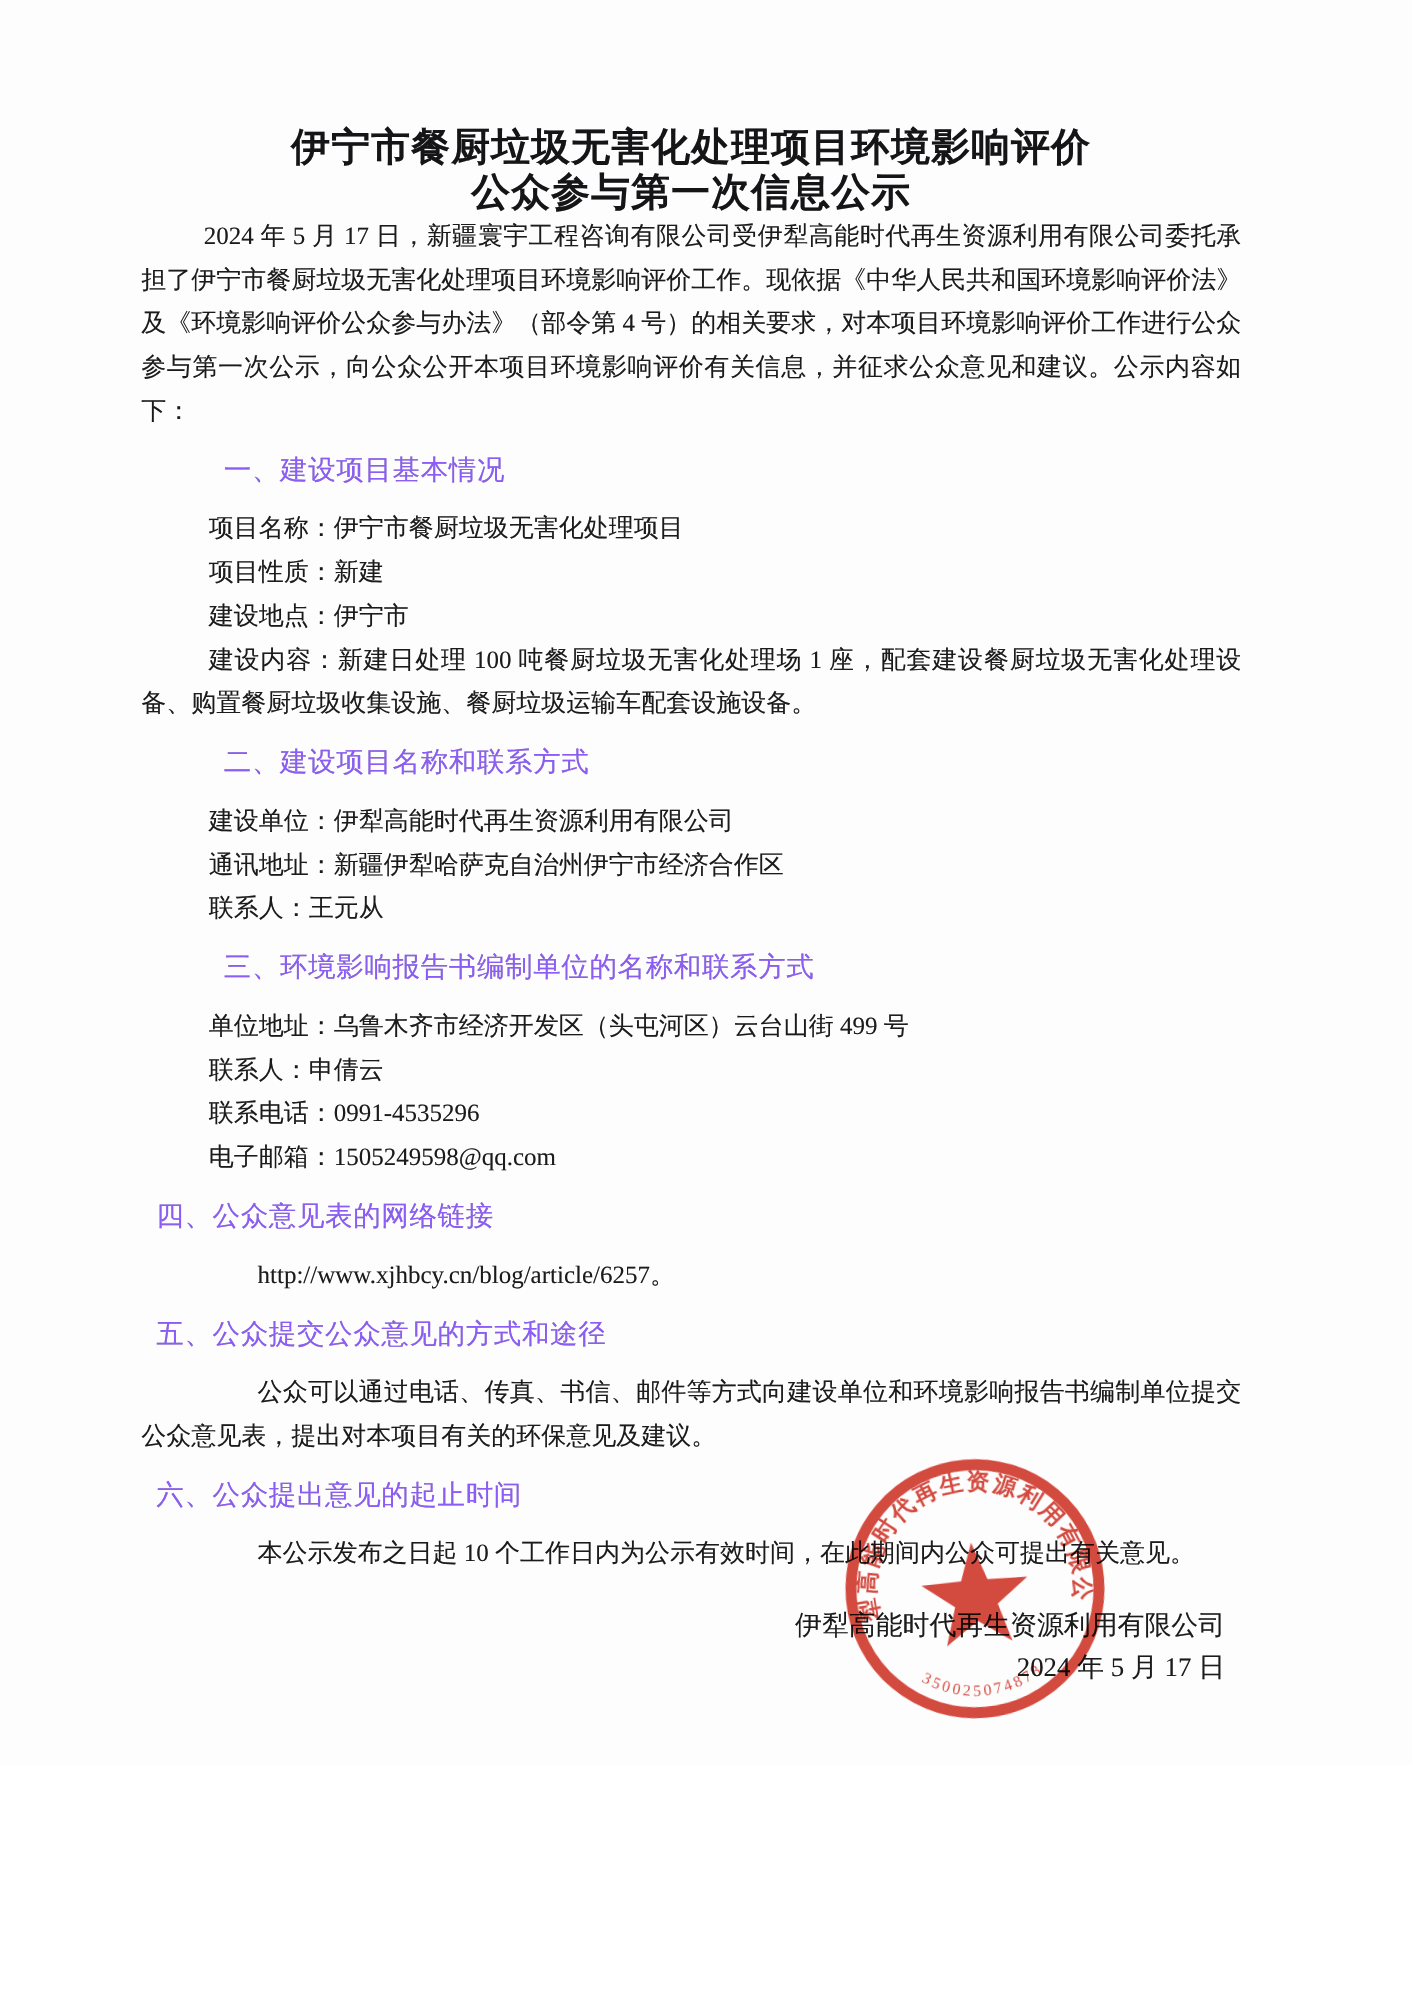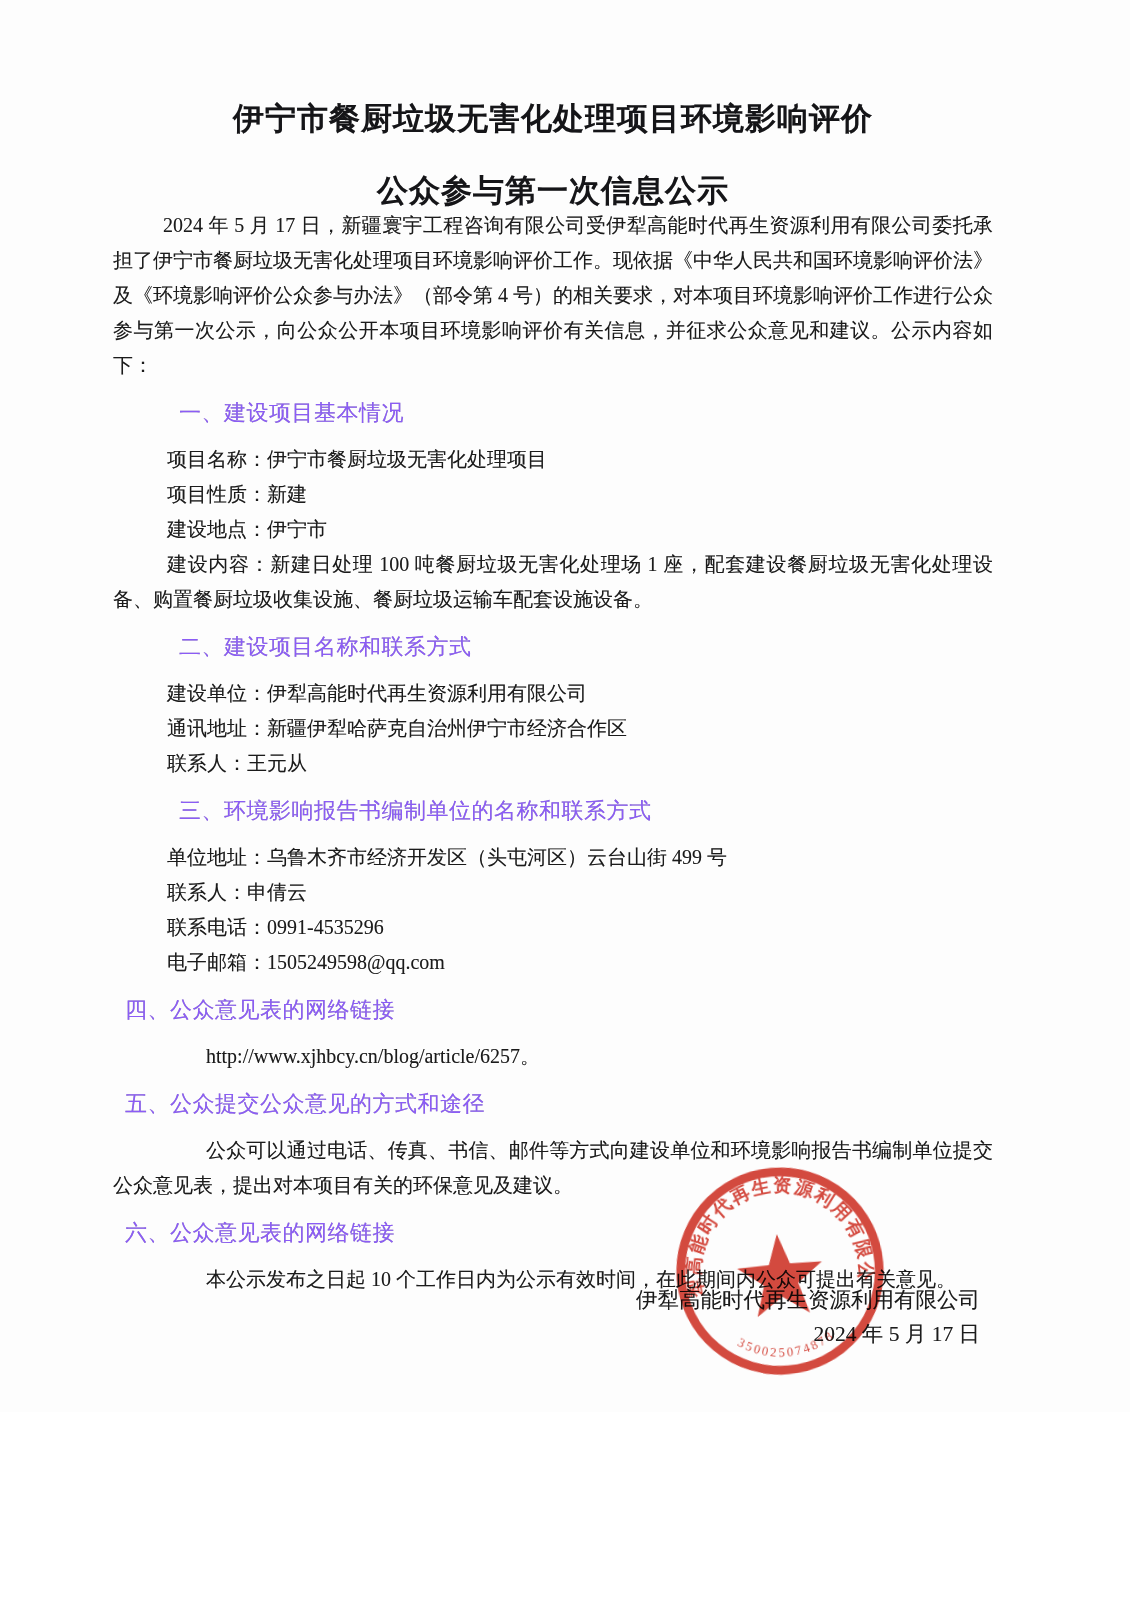--- a/index.html
+++ b/index.html
@@ -7,21 +7,21 @@
     position:relative; width:1130px; height:1412px;
     background:#fdfdfd; overflow:hidden;
     font-family:"Liberation Serif", serif; color:#1b1b1b;
   }
   .doc { padding:100px 137px 0 113px; text-shadow:0 0 0.5px rgba(20,20,20,0.35); }
   .title {
     font-family:"DejaVu Sans", sans-serif; font-weight:bold;
     font-size:31px; line-height:36px; text-align:center; letter-spacing:1px;
     color:#151518;
   }
-  .title2 { margin-top:36px; }
+  .title2 { }
   p.body {
     font-size:20px; line-height:35px; margin:0;
     text-align:justify; color:#1b1b1b;
   }
   .intro { margin-top:8px; }
   h2.h {
     font-family:"DejaVu Sans", sans-serif; font-weight:normal;
     font-size:22px; line-height:35px; margin:12px; letter-spacing:0.5px; color:#8b5cf6;
   }
   .ind-first { text-indent:50px; }
@@ -76,21 +76,21 @@
     <p class="body ind-sec">联系人：申倩云</p>
     <p class="body ind-sec">联系电话：0991-4535296</p>
     <p class="body ind-sec">电子邮箱：1505249598@qq.com</p>
 
     <h2 class="h">四、公众意见表的网络链接</h2>
     <p class="body ind-deep link-line">http://www.xjhbcy.cn/blog/article/6257。</p>
 
     <h2 class="h">五、公众提交公众意见的方式和途径</h2>
     <p class="body ind-deep">公众可以通过电话、传真、书信、邮件等方式向建设单位和环境影响报告书编制单位提交公众意见表，提出对本项目有关的环保意见及建议。</p>
 
-    <h2 class="h">六、公众意见表的网络链接</h2>
+    <h2 class="h">六、公众提出意见的起止时间</h2>
     <p class="body ind-deep">本公示发布之日起 10 个工作日内为公示有效时间，在此期间内公众可提出有关意见。</p>
   </div>
 
   <div class="signature">
     <div>伊犁高能时代再生资源利用有限公司</div>
     <div>2024 年 5 月 17 日</div>
   </div>
 
   <svg class="seal" viewBox="0 0 220 220">
     <defs>

